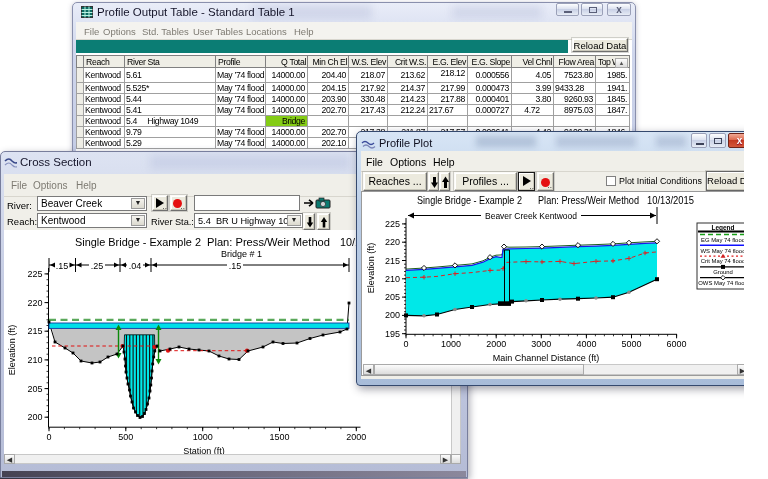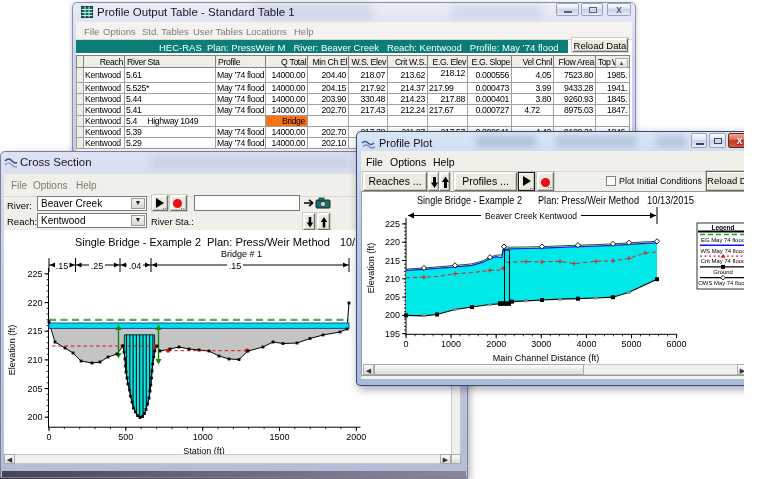--- a/index.html
+++ b/index.html
@@ -38,21 +38,20 @@
 <div class="cap" style="left:535px;top:1px;width:24px;height:13px;font-size:10px;color:#5a5f78;font-weight:bold;text-align:center;line-height:11px">x</div>
 <div class="client" style="left:4px;top:20px;width:556px;height:152px">
 <div style="position:absolute;left:0;top:0;width:556px;height:18px;background:#f4f3ef;border-bottom:1px solid #d8d6ce"></div>
 <div class="menutxt" style="left:8px;top:4px;color:#7d7a72;font-size:9.5px">File</div>
 <div class="menutxt" style="left:27px;top:4px;color:#7d7a72;font-size:9.5px">Options</div>
 <div class="menutxt" style="left:66px;top:4px;color:#7d7a72;font-size:9.5px">Std. Tables</div>
 <div class="menutxt" style="left:117px;top:4px;color:#7d7a72;font-size:9.5px">User Tables</div>
 <div class="menutxt" style="left:170px;top:4px;color:#7d7a72;font-size:9.5px">Locations</div>
 <div class="menutxt" style="left:218px;top:4px;color:#7d7a72;font-size:9.5px">Help</div>
 <div style="position:absolute;left:0;top:18px;width:492px;height:13px;background:#0b7d74"></div>
-<div style="position:absolute;left:83px;top:19.5px;font-size:9.5px;color:#fff;white-space:nowrap">HEC-RAS&nbsp; Plan: PressWeir M&nbsp;&nbsp; River: Beaver Creek&nbsp;&nbsp; Reach: Kentwood&nbsp;&nbsp; Profile: May ’74 flood</div>
 <div class="btn" style="left:496px;top:16px;width:56px;height:14px;line-height:13px;font-size:9.5px">Reload Data</div>
 <div style="position:absolute;left:0px;top:33px;width:553px;">
           <table style="border-collapse:collapse;table-layout:fixed;width:553px;font-family:'Liberation Sans',sans-serif;font-size:8.7px;letter-spacing:-0.35px;color:#000">
             <colgroup>
               <col style="width:7px">
               <col style="width:41px">
               <col style="width:91px">
               <col style="width:50px">
               <col style="width:42px">
               <col style="width:41px">
@@ -60,21 +59,21 @@
               <col style="width:40px">
               <col style="width:40px">
               <col style="width:44px">
               <col style="width:42px">
               <col style="width:42px">
               <col style="width:34px">
             </colgroup>
             <tbody>
               <tr style="height:12px">
                 <td style="border:1px solid #808080;background:#efeee6;padding:0 1px 0 2px;text-align:left;overflow:hidden;white-space:nowrap"></td>
-                <td style="border:1px solid #808080;background:#efeee6;padding:0 1px 0 2px;text-align:right;overflow:hidden;white-space:nowrap">Reach</td>
+                <td style="border:1px solid #808080;background:#efeee6;padding:0 1px 0 2px;text-align:left;overflow:hidden;white-space:nowrap">Reach</td>
                 <td style="border:1px solid #808080;background:#efeee6;padding:0 1px 0 2px;text-align:left;overflow:hidden;white-space:nowrap">River Sta</td>
                 <td style="border:1px solid #808080;background:#efeee6;padding:0 1px 0 2px;text-align:left;overflow:hidden;white-space:nowrap">Profile</td>
                 <td style="border:1px solid #808080;background:#efeee6;padding:0 1px 0 2px;text-align:right;overflow:hidden;white-space:nowrap">Q Total</td>
                 <td style="border:1px solid #808080;background:#efeee6;padding:0 1px 0 2px;text-align:right;overflow:hidden;white-space:nowrap">Min Ch El</td>
                 <td style="border:1px solid #808080;background:#efeee6;padding:0 1px 0 2px;text-align:right;overflow:hidden;white-space:nowrap">W.S. Elev</td>
                 <td style="border:1px solid #808080;background:#efeee6;padding:0 1px 0 2px;text-align:right;overflow:hidden;white-space:nowrap">Crit W.S.</td>
                 <td style="border:1px solid #808080;background:#efeee6;padding:0 1px 0 2px;text-align:right;overflow:hidden;white-space:nowrap">E.G. Elev</td>
                 <td style="border:1px solid #808080;background:#efeee6;padding:0 1px 0 2px;text-align:right;overflow:hidden;white-space:nowrap">E.G. Slope</td>
                 <td style="border:1px solid #808080;background:#efeee6;padding:0 1px 0 2px;text-align:right;overflow:hidden;white-space:nowrap">Vel Chnl</td>
                 <td style="border:1px solid #808080;background:#efeee6;padding:0 1px 0 2px;text-align:right;overflow:hidden;white-space:nowrap">Flow Area</td>
@@ -97,24 +96,24 @@
               </tr>
               <tr style="height:11px">
                 <td style="border:1px solid #a0a0a0;background:#efeee6;padding:0 2px 0 1px;text-align:left;overflow:hidden;white-space:nowrap"></td>
                 <td style="border:1px solid #a0a0a0;background:#fff;padding:0 2px 0 1px;text-align:left;overflow:hidden;white-space:nowrap">Kentwood</td>
                 <td style="border:1px solid #a0a0a0;background:#fff;padding:0 2px 0 1px;text-align:left;overflow:hidden;white-space:nowrap">5.525*</td>
                 <td style="border:1px solid #a0a0a0;background:#fff;padding:0 2px 0 1px;text-align:left;overflow:hidden;white-space:nowrap">May ’74 flood</td>
                 <td style="border:1px solid #a0a0a0;background:#fff;padding:0 2px 0 1px;text-align:right;overflow:hidden;white-space:nowrap">14000.00</td>
                 <td style="border:1px solid #a0a0a0;background:#fff;padding:0 2px 0 1px;text-align:right;overflow:hidden;white-space:nowrap">204.15</td>
                 <td style="border:1px solid #a0a0a0;background:#fff;padding:0 2px 0 1px;text-align:right;overflow:hidden;white-space:nowrap">217.92</td>
                 <td style="border:1px solid #a0a0a0;background:#fff;padding:0 2px 0 1px;text-align:right;overflow:hidden;white-space:nowrap">214.37</td>
-                <td style="border:1px solid #a0a0a0;background:#fff;padding:0 2px 0 1px;text-align:left;overflow:hidden;white-space:nowrap">217.99</td>
+                <td style="border:1px solid #a0a0a0;background:#fff;padding:0 2px 0 1px;text-align:right;overflow:hidden;white-space:nowrap">217.99</td>
                 <td style="border:1px solid #a0a0a0;background:#fff;padding:0 2px 0 1px;text-align:right;overflow:hidden;white-space:nowrap">0.000473</td>
                 <td style="border:1px solid #a0a0a0;background:#fff;padding:0 2px 0 1px;text-align:right;overflow:hidden;white-space:nowrap">3.99</td>
-                <td style="border:1px solid #a0a0a0;background:#fff;padding:0 2px 0 1px;text-align:right;overflow:hidden;white-space:nowrap">9433.28</td>
+                <td style="border:1px solid #a0a0a0;background:#fff;padding:0 2px 0 1px;overflow:hidden;white-space:nowrap">9433.28</td>
                 <td style="border:1px solid #a0a0a0;background:#fff;padding:0 2px 0 1px;text-align:right;overflow:hidden;white-space:nowrap">1941.</td>
               </tr>
               <tr style="height:11px">
                 <td style="border:1px solid #a0a0a0;background:#efeee6;padding:0 2px 0 1px;text-align:left;overflow:hidden;white-space:nowrap"></td>
                 <td style="border:1px solid #a0a0a0;background:#fff;padding:0 2px 0 1px;text-align:left;overflow:hidden;white-space:nowrap">Kentwood</td>
                 <td style="border:1px solid #a0a0a0;background:#fff;padding:0 2px 0 1px;text-align:left;overflow:hidden;white-space:nowrap">5.44</td>
                 <td style="border:1px solid #a0a0a0;background:#fff;padding:0 2px 0 1px;text-align:left;overflow:hidden;white-space:nowrap">May ’74 flood</td>
                 <td style="border:1px solid #a0a0a0;background:#fff;padding:0 2px 0 1px;text-align:right;overflow:hidden;white-space:nowrap">14000.00</td>
                 <td style="border:1px solid #a0a0a0;background:#fff;padding:0 2px 0 1px;text-align:right;overflow:hidden;white-space:nowrap">203.90</td>
                 <td style="border:1px solid #a0a0a0;background:#fff;padding:0 2px 0 1px;text-align:right;overflow:hidden;white-space:nowrap">330.48</td>
@@ -138,34 +137,34 @@
                 <td style="border:1px solid #a0a0a0;background:#fff;padding:0 2px 0 1px;text-align:right;overflow:hidden;white-space:nowrap">0.000727</td>
                 <td style="border:1px solid #a0a0a0;background:#fff;padding:0 2px 0 1px;text-align:center;overflow:hidden;white-space:nowrap">4.72</td>
                 <td style="border:1px solid #a0a0a0;background:#fff;padding:0 2px 0 1px;text-align:right;overflow:hidden;white-space:nowrap">8975.03</td>
                 <td style="border:1px solid #a0a0a0;background:#fff;padding:0 2px 0 1px;text-align:right;overflow:hidden;white-space:nowrap">1847.</td>
               </tr>
               <tr style="height:11px">
                 <td style="border:1px solid #a0a0a0;background:#efeee6;padding:0 2px 0 1px;text-align:left;overflow:hidden;white-space:nowrap"></td>
                 <td style="border:1px solid #a0a0a0;background:#fff;padding:0 2px 0 1px;text-align:left;overflow:hidden;white-space:nowrap">Kentwood</td>
                 <td style="border:1px solid #a0a0a0;background:#fff;padding:0 2px 0 1px;text-align:left;overflow:hidden;white-space:nowrap">5.4&nbsp;&nbsp;&nbsp;&nbsp;&nbsp;Highway 1049</td>
                 <td style="border:1px solid #a0a0a0;background:#fff;padding:0 2px 0 1px;text-align:left;overflow:hidden;white-space:nowrap"></td>
-                <td style="border:1px solid #a0a0a0;background:#f97316;padding:0 2px 0 1px;text-align:right;overflow:hidden;white-space:nowrap">Bridge</td>
+                <td style="border:1px solid #a0a0a0;background:#84cc16;padding:0 2px 0 1px;text-align:right;overflow:hidden;white-space:nowrap">Bridge</td>
                 <td style="border:1px solid #a0a0a0;background:#fff;padding:0 2px 0 1px;text-align:right;overflow:hidden;white-space:nowrap"></td>
                 <td style="border:1px solid #a0a0a0;background:#fff;padding:0 2px 0 1px;text-align:right;overflow:hidden;white-space:nowrap"></td>
                 <td style="border:1px solid #a0a0a0;background:#fff;padding:0 2px 0 1px;text-align:right;overflow:hidden;white-space:nowrap"></td>
                 <td style="border:1px solid #a0a0a0;background:#fff;padding:0 2px 0 1px;text-align:right;overflow:hidden;white-space:nowrap"></td>
                 <td style="border:1px solid #a0a0a0;background:#fff;padding:0 2px 0 1px;text-align:right;overflow:hidden;white-space:nowrap"></td>
                 <td style="border:1px solid #a0a0a0;background:#fff;padding:0 2px 0 1px;text-align:right;overflow:hidden;white-space:nowrap"></td>
                 <td style="border:1px solid #a0a0a0;background:#fff;padding:0 2px 0 1px;text-align:right;overflow:hidden;white-space:nowrap"></td>
                 <td style="border:1px solid #a0a0a0;background:#fff;padding:0 2px 0 1px;text-align:right;overflow:hidden;white-space:nowrap"></td>
               </tr>
               <tr style="height:11px">
                 <td style="border:1px solid #a0a0a0;background:#efeee6;padding:0 2px 0 1px;text-align:left;overflow:hidden;white-space:nowrap"></td>
                 <td style="border:1px solid #a0a0a0;background:#fff;padding:0 2px 0 1px;text-align:left;overflow:hidden;white-space:nowrap">Kentwood</td>
-                <td style="border:1px solid #a0a0a0;background:#fff;padding:0 2px 0 1px;text-align:left;overflow:hidden;white-space:nowrap">5.39</td>
+                <td style="border:1px solid #a0a0a0;background:#fff;padding:0 2px 0 1px;text-align:left;overflow:hidden;white-space:nowrap">9.79</td>
                 <td style="border:1px solid #a0a0a0;background:#fff;padding:0 2px 0 1px;text-align:left;overflow:hidden;white-space:nowrap">May ’74 flood</td>
                 <td style="border:1px solid #a0a0a0;background:#fff;padding:0 2px 0 1px;text-align:right;overflow:hidden;white-space:nowrap">14000.00</td>
                 <td style="border:1px solid #a0a0a0;background:#fff;padding:0 2px 0 1px;text-align:right;overflow:hidden;white-space:nowrap">202.70</td>
                 <td style="border:1px solid #a0a0a0;background:#fff;padding:0 2px 0 1px;text-align:right;overflow:hidden;white-space:nowrap">217.38</td>
                 <td style="border:1px solid #a0a0a0;background:#fff;padding:0 2px 0 1px;text-align:right;overflow:hidden;white-space:nowrap">211.87</td>
                 <td style="border:1px solid #a0a0a0;background:#fff;padding:0 2px 0 1px;text-align:right;overflow:hidden;white-space:nowrap">217.57</td>
                 <td style="border:1px solid #a0a0a0;background:#fff;padding:0 2px 0 1px;text-align:right;overflow:hidden;white-space:nowrap">0.000641</td>
                 <td style="border:1px solid #a0a0a0;background:#fff;padding:0 2px 0 1px;text-align:right;overflow:hidden;white-space:nowrap">4.42</td>
                 <td style="border:1px solid #a0a0a0;background:#fff;padding:0 2px 0 1px;text-align:right;overflow:hidden;white-space:nowrap">9109.31</td>
                 <td style="border:1px solid #a0a0a0;background:#fff;padding:0 2px 0 1px;text-align:right;overflow:hidden;white-space:nowrap">1846.</td>
@@ -223,20 +222,24 @@
           <rect x="13" y="4" width="14" height="8" rx="1" fill="#0a7a70" stroke="#222"></rect>
           <rect x="16" y="2" width="5" height="3" fill="#0a7a70" stroke="#222" stroke-width="0.7"></rect>
           <circle cx="20" cy="8" r="2.6" fill="#cfd4d8" stroke="#222" stroke-width="0.7"></circle>
         </svg>
 <div style="position:absolute;left:3px;top:42px;font-size:9.5px;color:#000">Reach:</div>
 <div class="combo" style="left:33px;top:39px;width:110px;height:15px">
           <div style="position:absolute;left:3px;top:1px">Kentwood</div>
           <div class="cdrop">▼</div>
         </div>
 <div style="position:absolute;left:147px;top:42.5px;font-size:9.2px;color:#000">River Sta.:</div>
+<div class="combo" style="left:190px;top:39px;width:109px;height:15px;font-size:9.2px">
+          <div style="position:absolute;left:3px;top:1.5px">5.4&nbsp;&nbsp;BR U Highway 10</div>
+          <div class="cdrop">▼</div>
+        </div>
 <div class="btn" style="left:299px;top:38.5px;width:12px;height:17px"><svg width="12" height="17">
             <path d="M6 3 v6" stroke="#000" stroke-width="2.6"></path>
             <path d="M2.8 8.5 h6.4 L6 13.5 z" fill="#000"></path>
           </svg></div>
 <div class="btn" style="left:313px;top:38.5px;width:13px;height:17px"><svg width="12" height="17">
             <path d="M6 13.5 v-6" stroke="#000" stroke-width="2.6"></path>
             <path d="M2.8 8 h6.4 L6 3 z" fill="#000"></path>
           </svg></div>
 <svg width="447" height="234" style="position:absolute;left:0px;top:56px" xmlns="http://www.w3.org/2000/svg">
           <rect x="0" y="0" width="447" height="234" fill="#ffffff"></rect>

